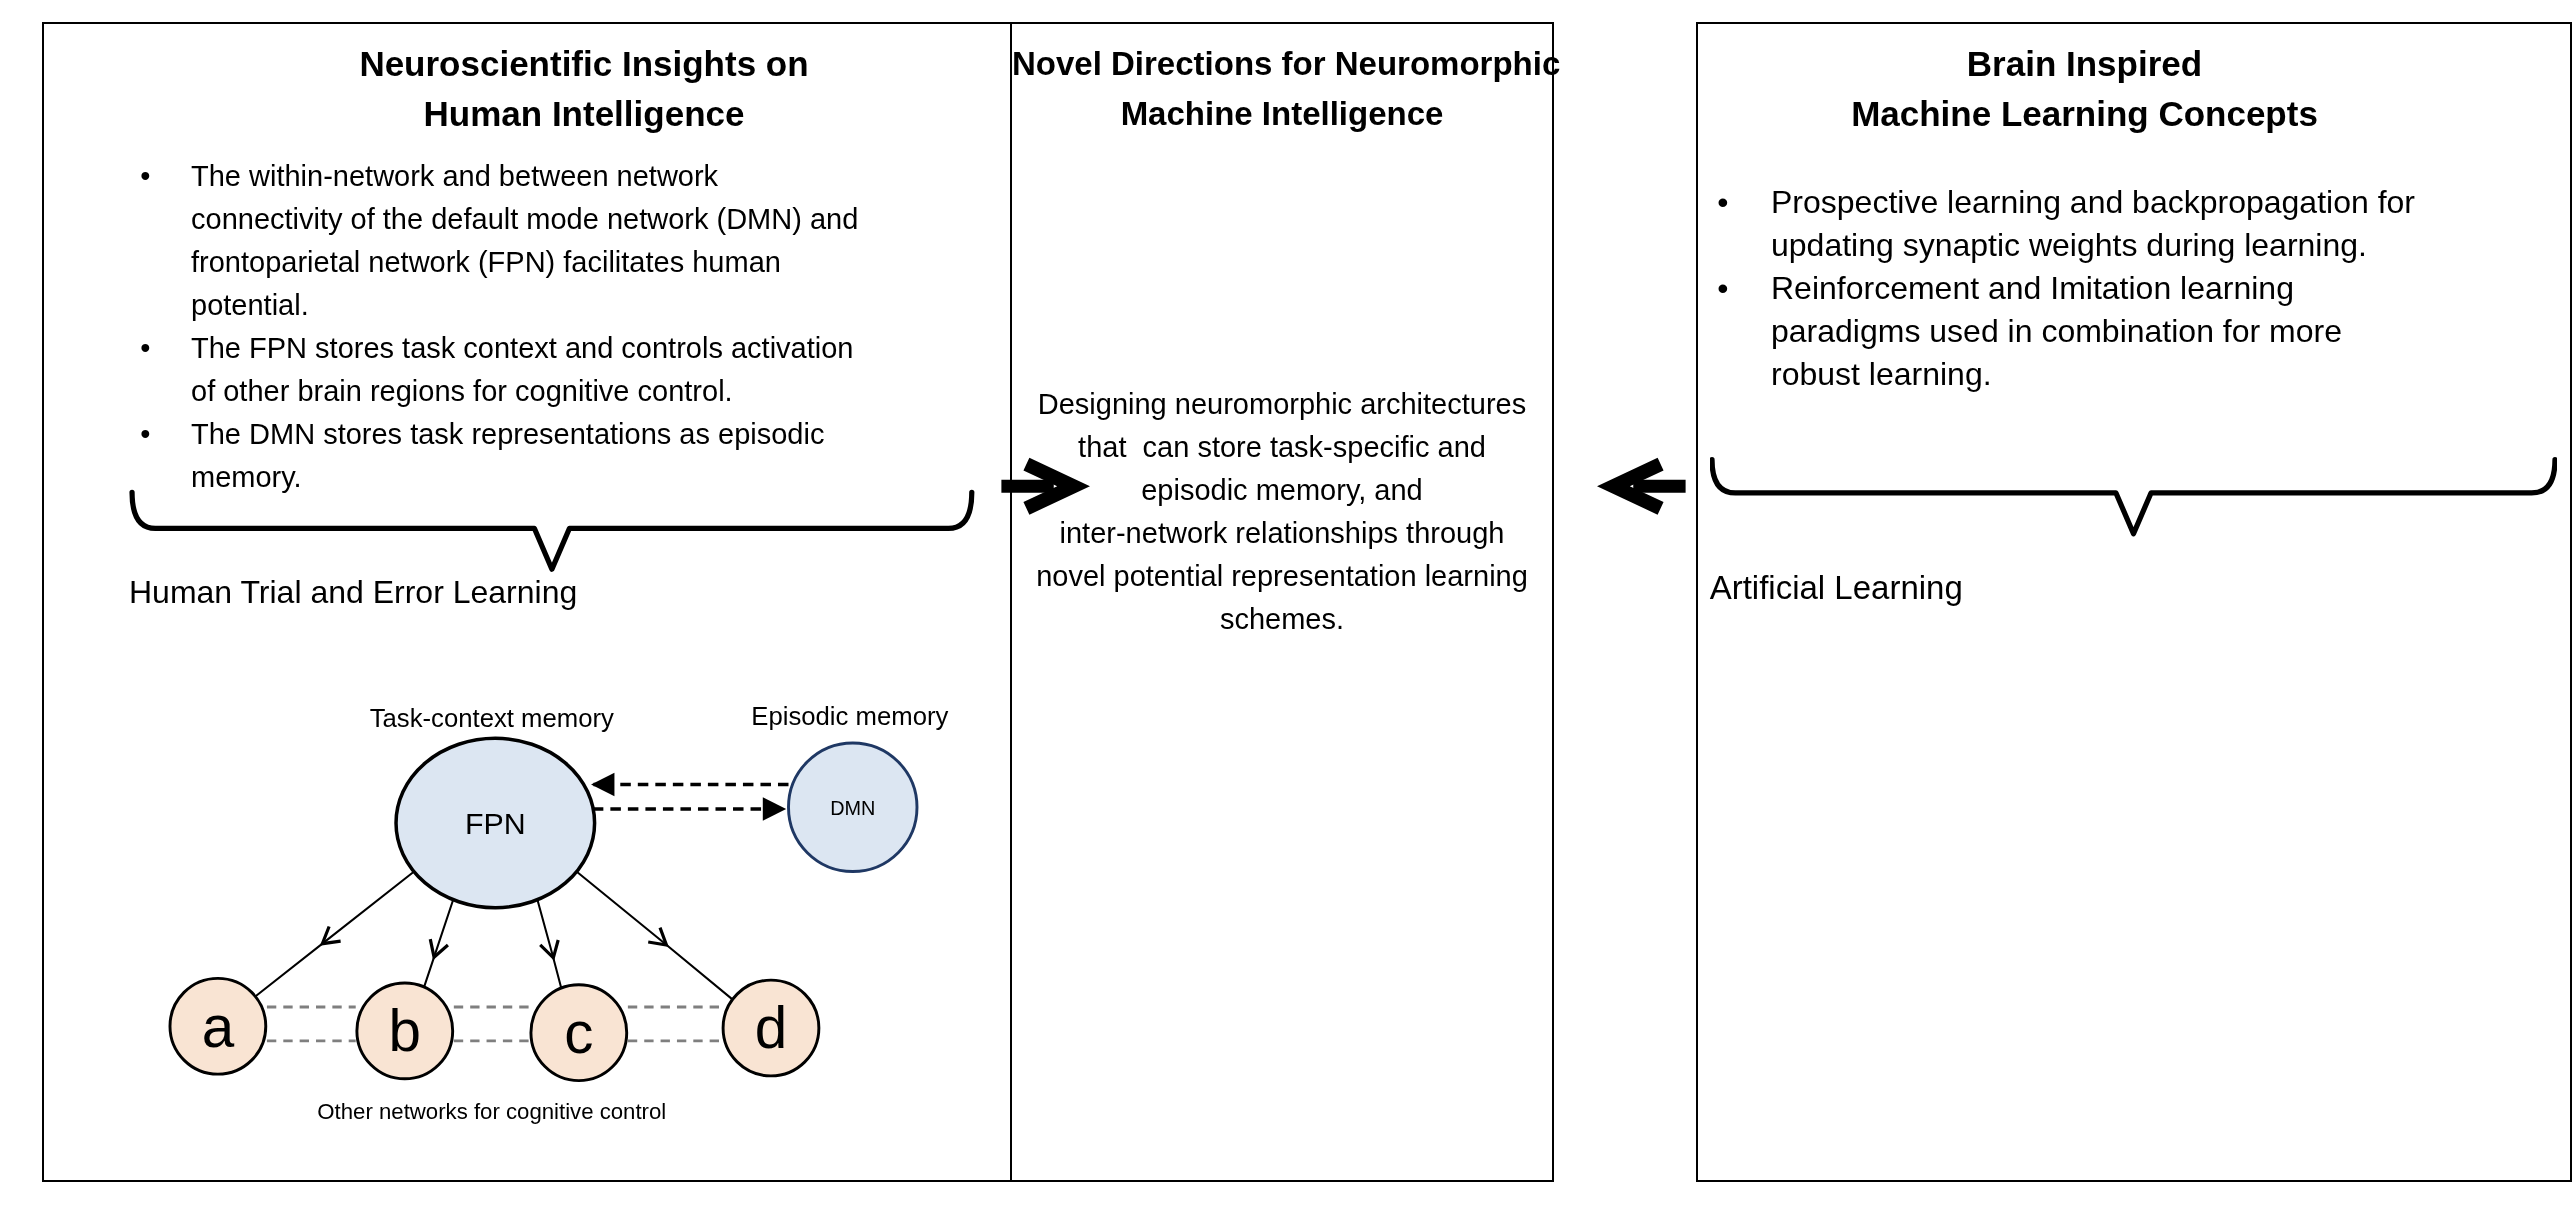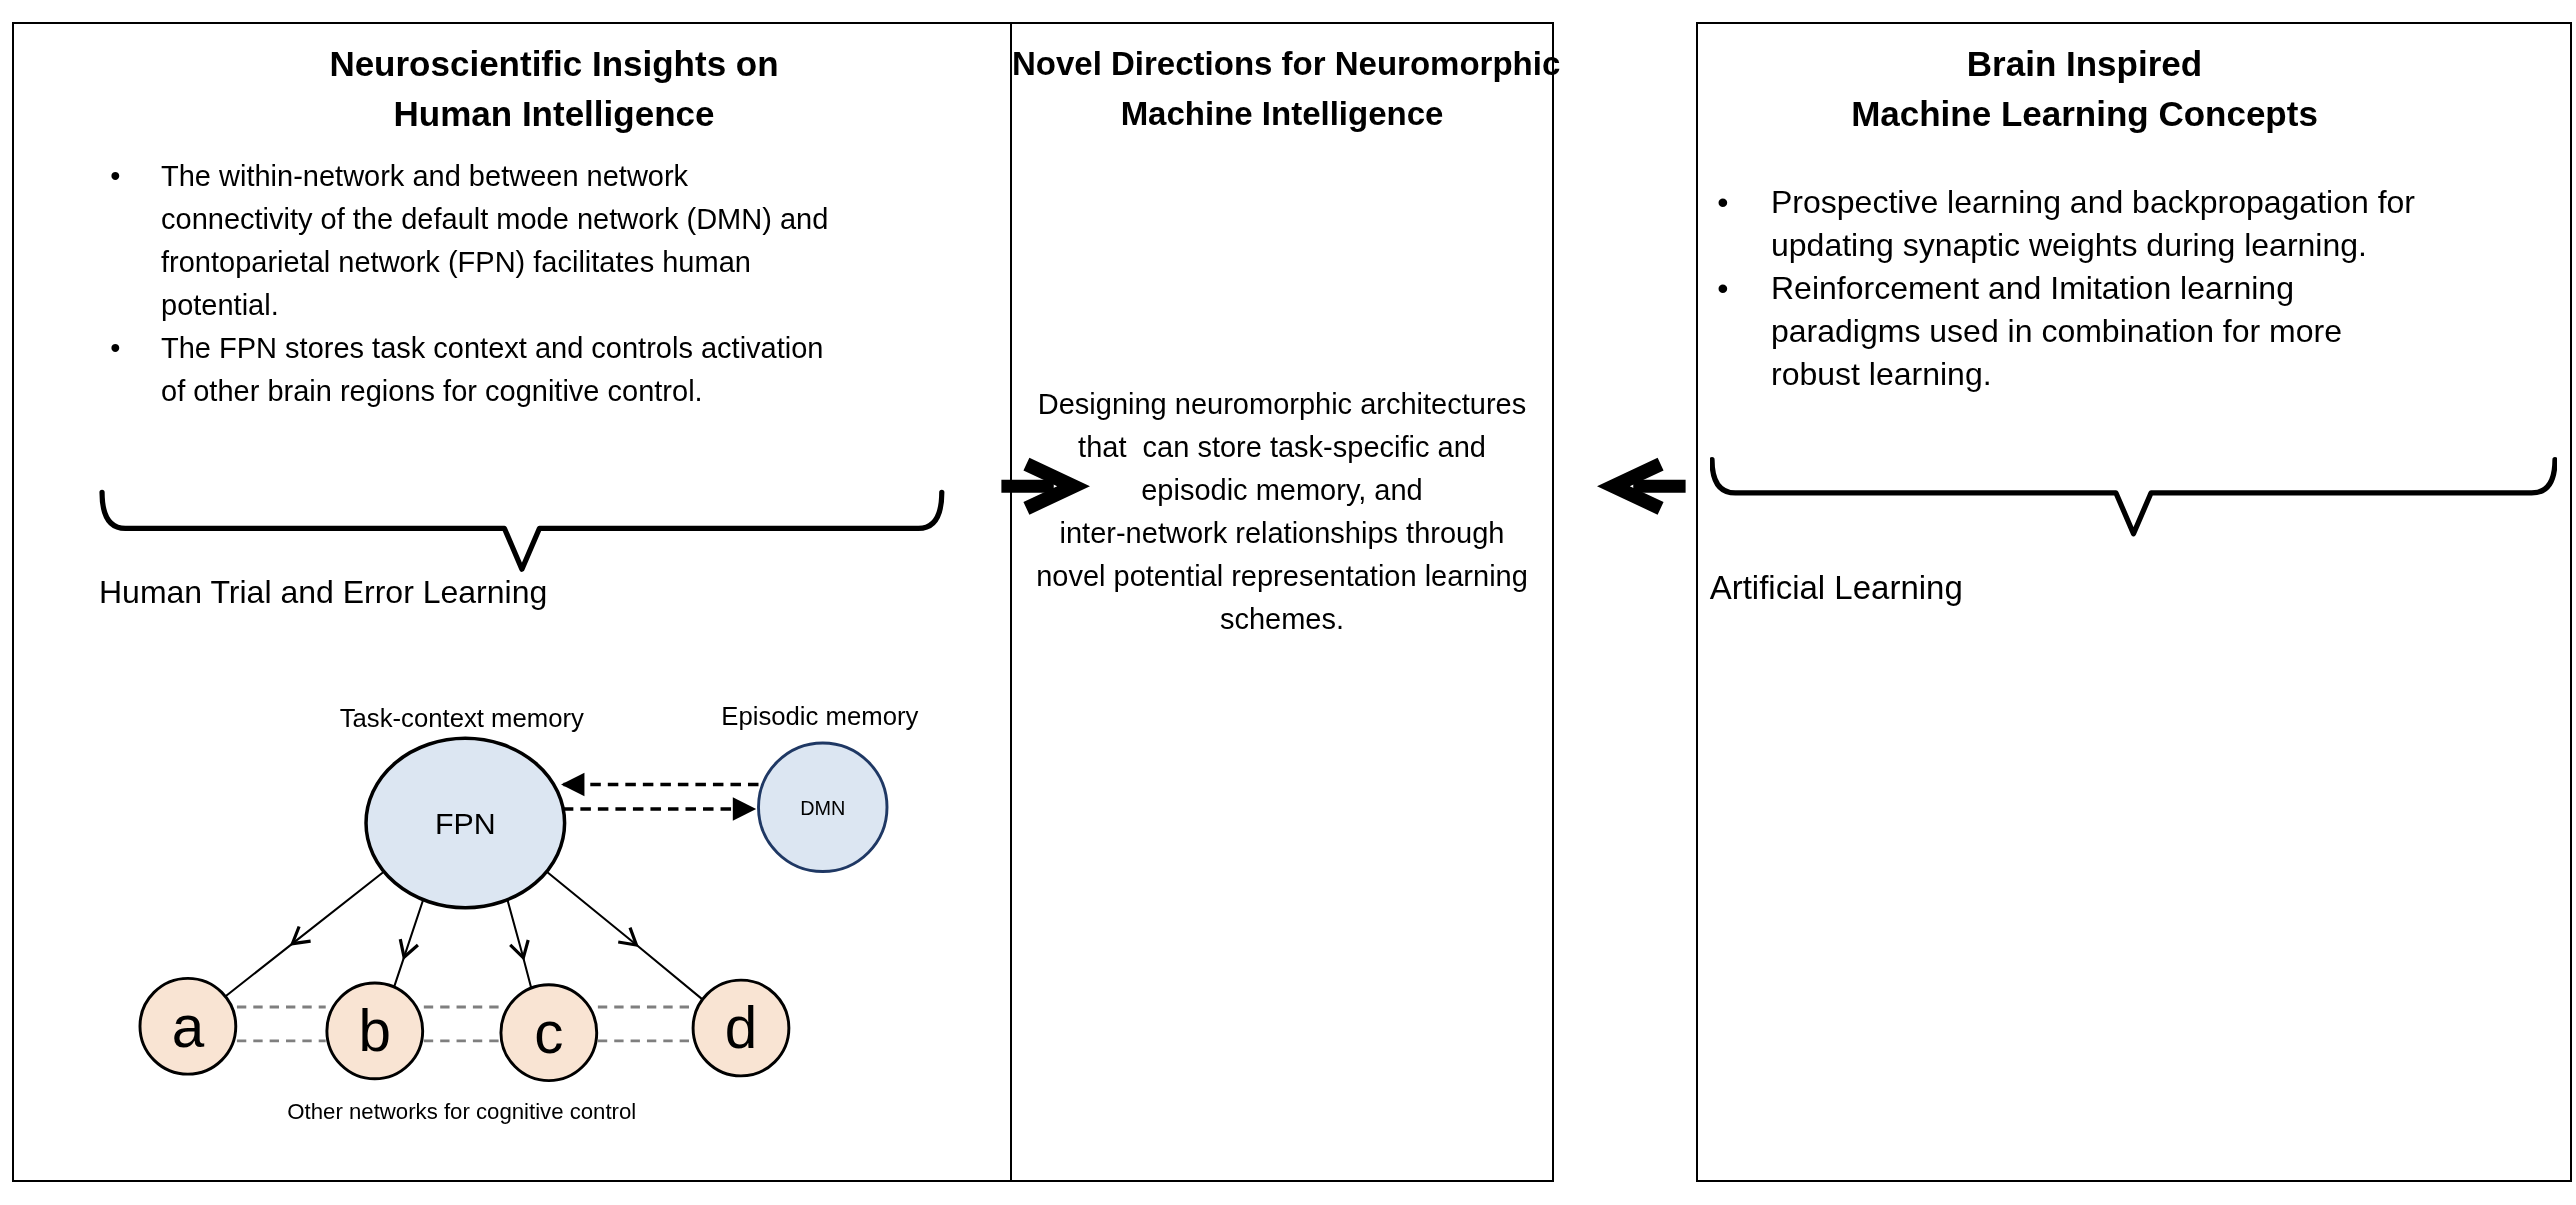--- a/index.html
+++ b/index.html
@@ -1,20 +1,20 @@
 <!DOCTYPE html>
 <html style="font-size:9.4px"><head>
 <meta charset="utf-8">
 <style>
   html,body{margin:0;padding:0;background:#fff;}
   .canvas{position:relative;width:2576px;height:1205px;background:#ffffff;
           font-family:"Liberation Sans",sans-serif;color:#000;overflow:hidden;}
   .panel{position:absolute;top:22px;height:1160px;border:2.3px solid #000;
          box-sizing:border-box;background:#fff;}
-  .panel-left{left:12px;width:1084px;}
+  .panel-left{left:42px;width:1084px;}
   .panel-middle{left:1010px;width:544px;}
   .panel-right{left:1696px;width:876px;}
   .title{padding-top:15px;text-align:center;font-weight:bold;font-size:35px;line-height:50px;}
   .panel-middle .title{font-size:33px;}
   .panel-right .title{padding-right:99px;}
   .line{display:block;white-space:pre;}
   .bullets{list-style:none;margin:16.4px 11.7px 0 94px;padding:0;font-size:29px;line-height:43px;}
   .bullets li{position:relative;padding-left:53px;}
   .bullets li::before{content:"\2022";position:absolute;left:2.3px;top:0;}
   .panel-right .bullets{margin:42px 3.5px 0 17px;font-size:32px;}
@@ -44,20 +44,24 @@
     <ul class="bullets">
       <li>
         <span class="line">The within-network and between network</span>
         <span class="line">connectivity of the default mode network (DMN) and</span>
         <span class="line">frontoparietal network (FPN) facilitates human</span>
         <span class="line">potential.</span>
       </li>
       <li>
         <span class="line">The FPN stores task context and controls activation</span>
         <span class="line">of other brain regions for cognitive control.</span>
+      </li>
+      <li>
+        <span class="line">The DMN stores task representations as episodic</span>
+        <span class="line">memory.</span>
       </li>
     </ul>
 
     <svg class="abs" style="left:85px;top:459px;" width="847" height="99" viewBox="0 0 1450 170">
       <path d="M 3 16 Q 3 78 43 78 L 694 78 L 724 148 L 754 78 L 1405 78 Q 1445 78 1445 16" fill="none" stroke="#000" stroke-width="9" stroke-linecap="round" stroke-linejoin="round"></path>
     </svg>
     <div class="brace-label" style="left:85px;top:550px;width:847px;">Human Trial and Error Learning</div>
 
     <svg class="abs" style="left:5.8px;top:646px;" width="935" height="476" viewBox="0 0 1600 815">
       <defs>

